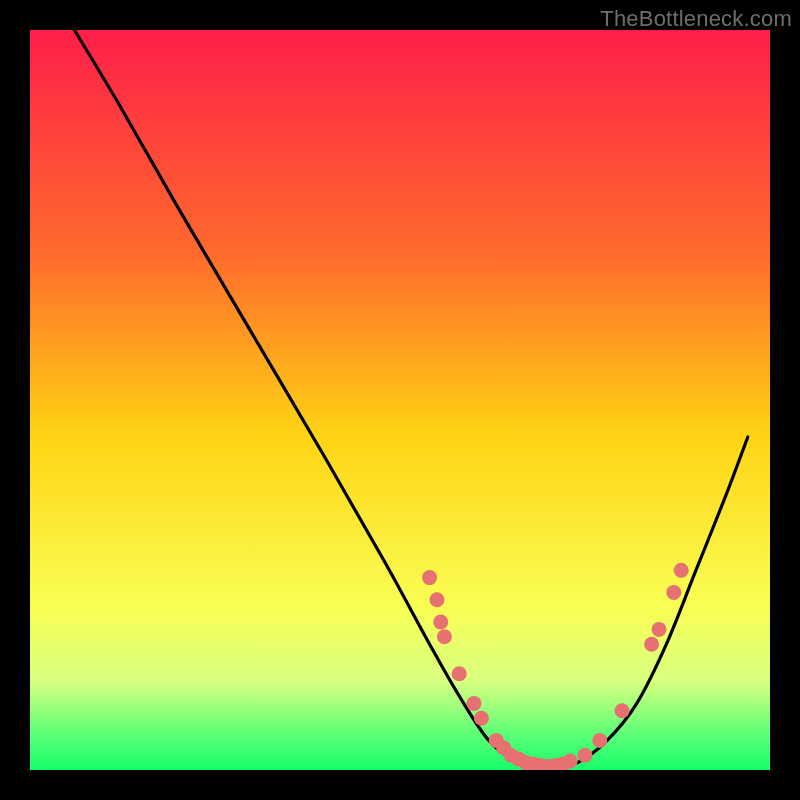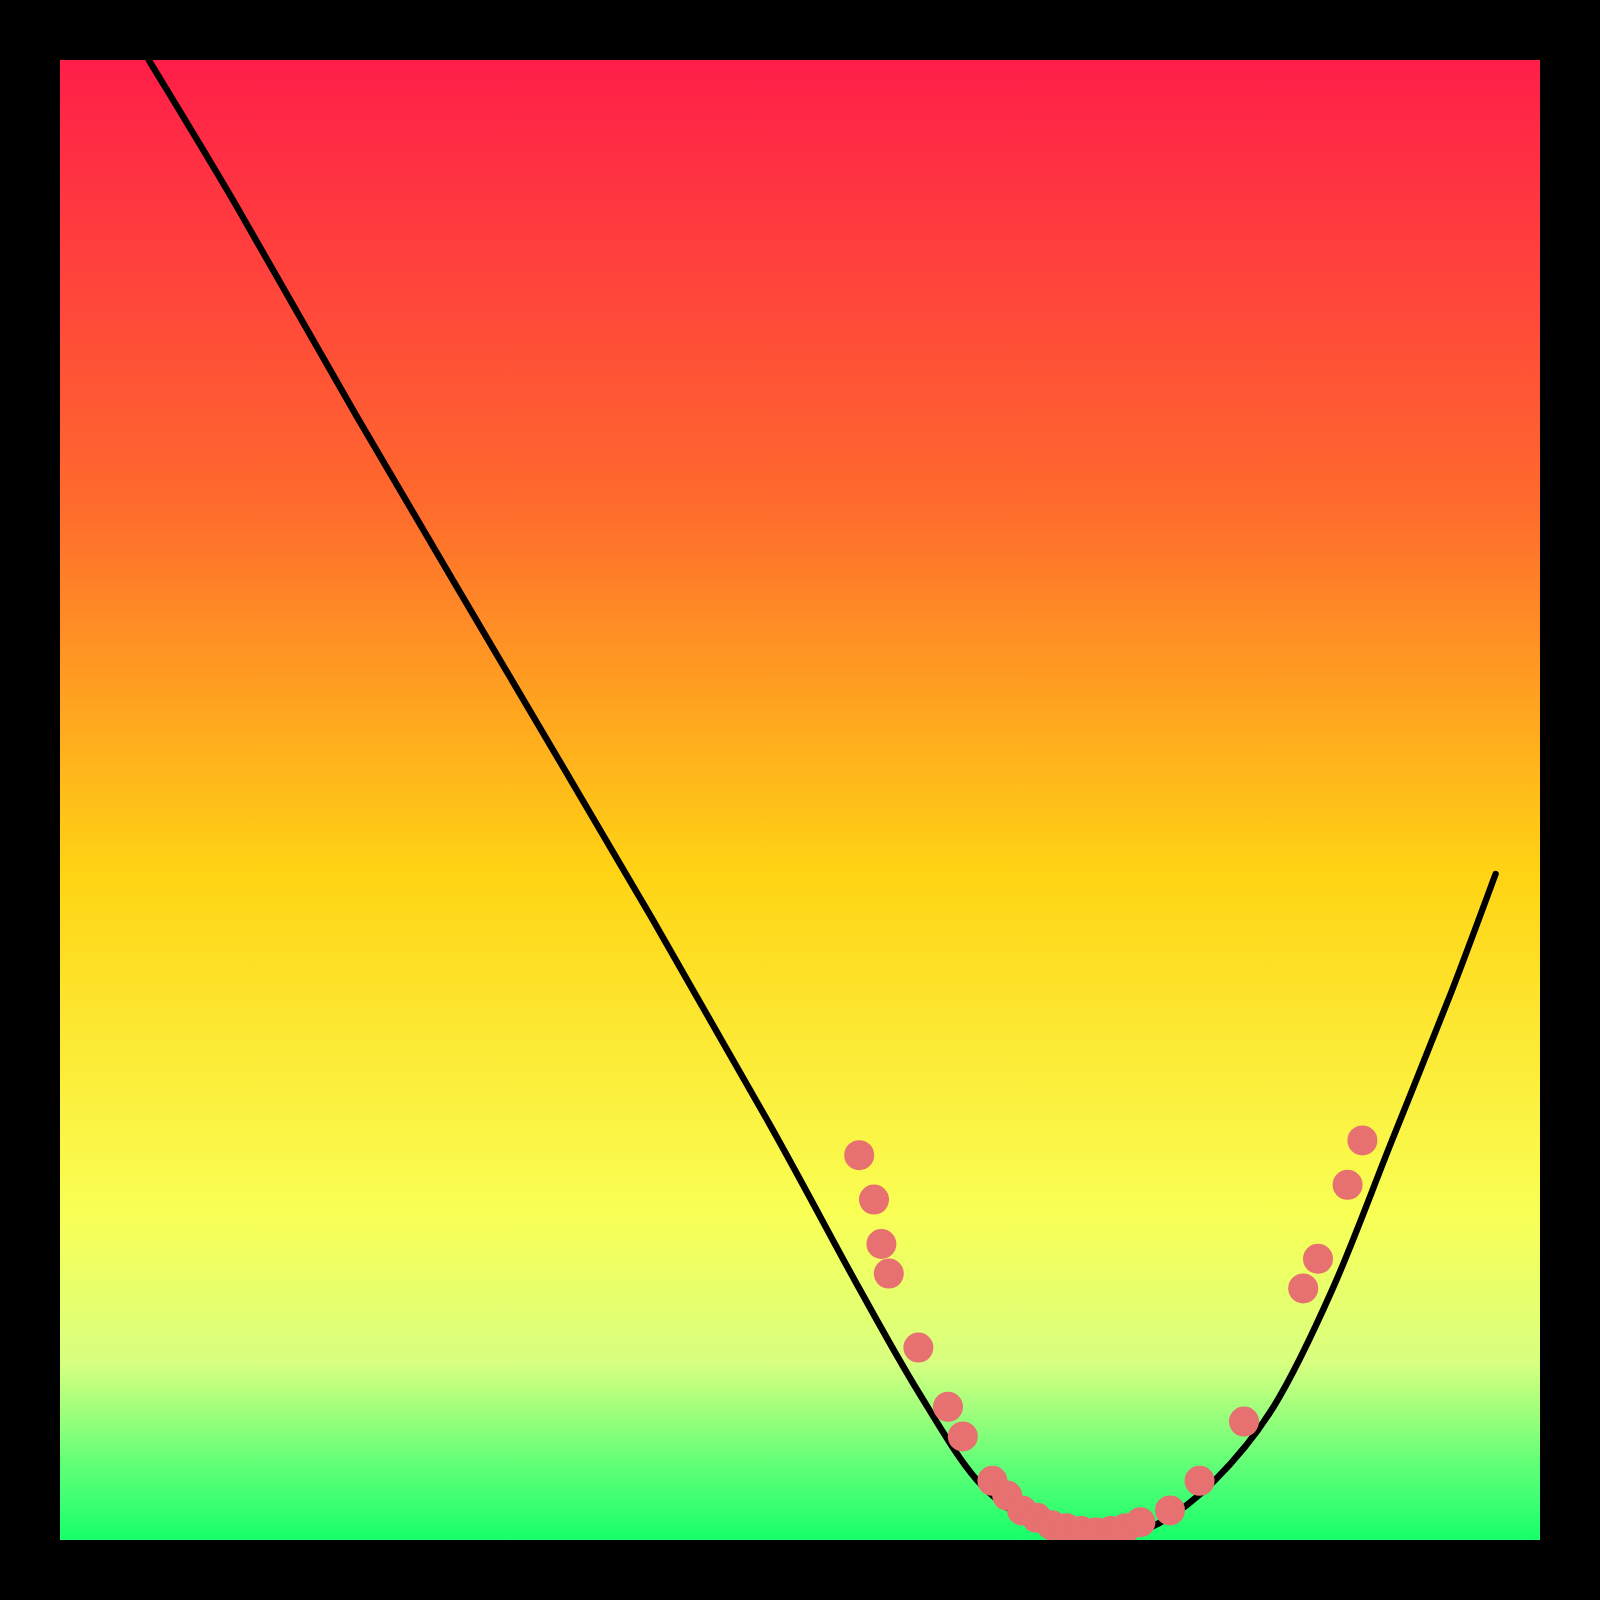--- a/index.html
+++ b/index.html
@@ -34,20 +34,21 @@
     top: 30px;
     width: 740px;
     height: 740px;
   }
   svg { display:block; }
 </style>
 </head>
 <body>
 
 <div class="frame">
+  <div class="watermark">TheBottleneck.com</div>
 
   <div class="plot-wrap">
     <svg id="chart-svg" width="740" height="740" viewBox="0 0 740 740">
       <defs>
         <linearGradient id="bg-grad" x1="0" y1="0" x2="0" y2="1">
             <stop offset="0%" stop-color="#ff1e49"></stop>
             <stop offset="30%" stop-color="#ff6a2d"></stop>
             <stop offset="55.00000000000001%" stop-color="#ffd414"></stop>
             <stop offset="78%" stop-color="#f9ff55"></stop>
             <stop offset="88%" stop-color="#d8ff80"></stop>

